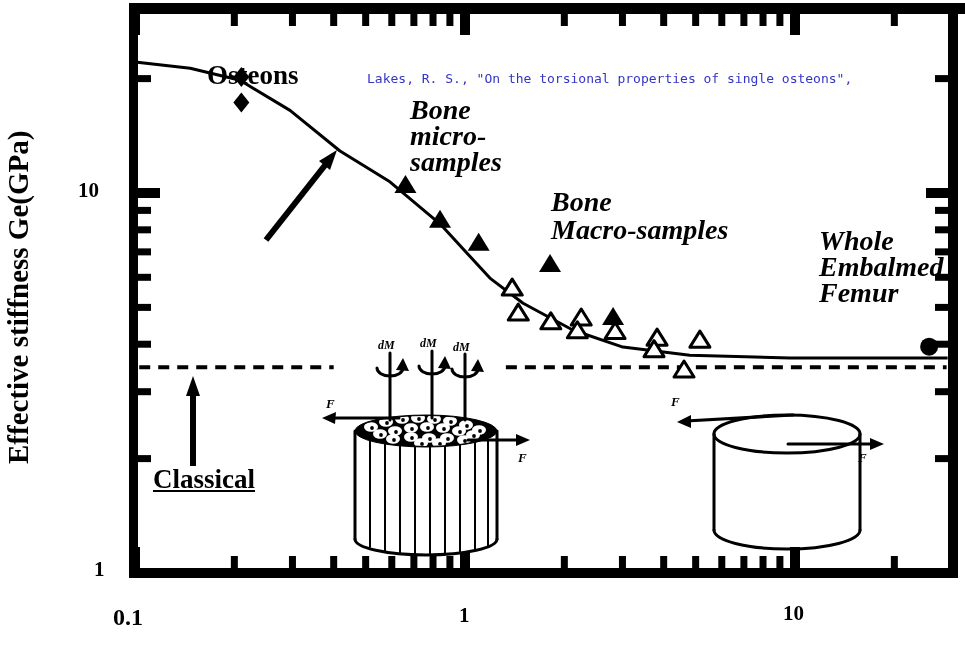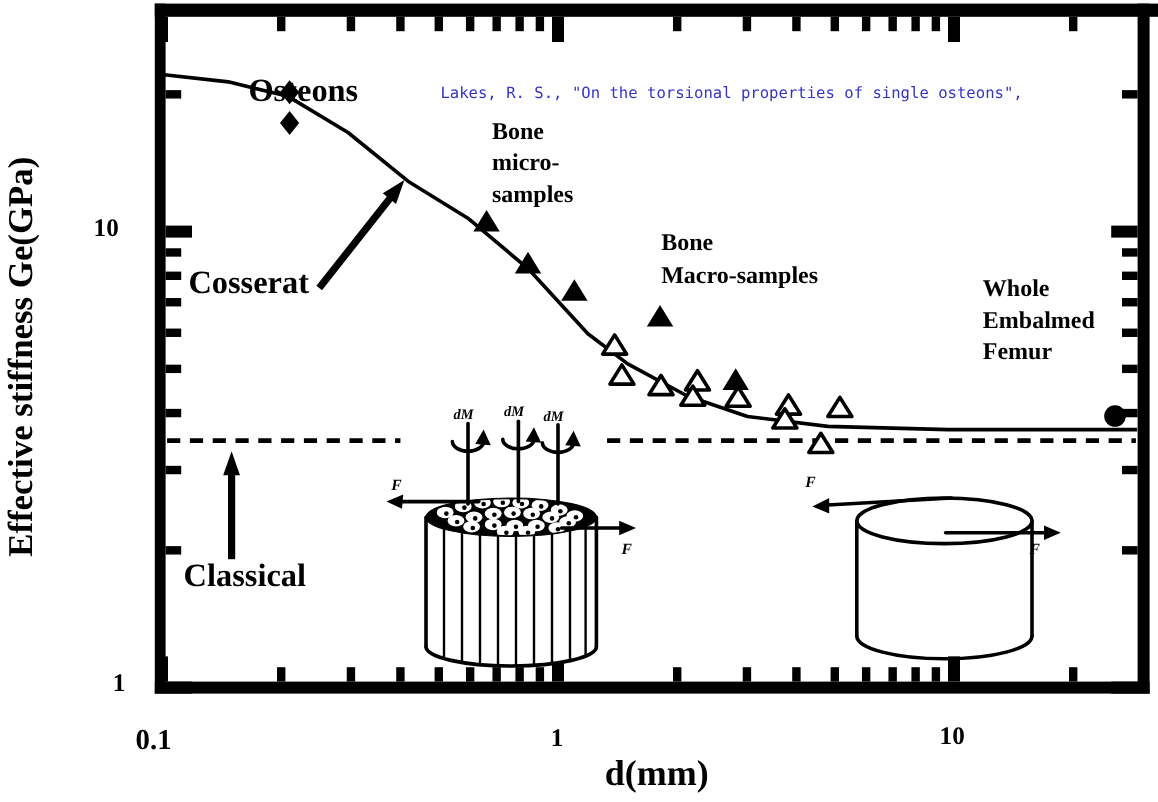--- a/index.html
+++ b/index.html
@@ -1,20 +1,20 @@
 <!DOCTYPE html>
 <html><head>
 <meta charset="utf-8">
 <style>
   html,body{margin:0;padding:0;background:#fff;}
   .canvas{position:relative;width:965px;height:668px;background:#fff;overflow:hidden;
           font-family:"Liberation Serif", serif;}
   .lbl{position:absolute;color:#000;font-weight:bold;white-space:pre;line-height:26px;}
   .f27{font-size:27px;}
-  .f24{font-size:20px;}
+  .f24{font-size:28px;font-style:italic;}
   .num{font-size:21px;}
   .citation{position:absolute;left:367px;top:36px;font-family:"DejaVu Sans Mono", monospace;
             font-size:13px;line-height:17px;font-weight:normal;white-space:pre;}
   .xtitle{position:absolute;left:504px;top:628px;font-size:30px;font-weight:bold;}
   .ytitle{position:absolute;left:2px;top:60px;height:474px;writing-mode:vertical-rl;
           transform:rotate(180deg);font-size:29px;font-weight:bold;text-align:center;}
   svg{position:absolute;left:0;top:0;}
   svg text{font-family:"Liberation Serif", serif;}
 </style>
 </head>
@@ -252,24 +252,22 @@
 
   <div class="lbl f27" style="left:207px;top:35px;margin-top:27px;">Osteons</div>
   <div class="lbl f24" style="left:410px;top:97px;">Bone
 micro-
 samples</div>
   <div class="lbl f24" style="left:551px;top:188px;line-height:28px;">Bone
 Macro-samples</div>
   <div class="lbl f24" style="left:819px;top:228px;">Whole
 Embalmed
 Femur</div>
-  <div class="lbl f27" style="left:157px;top:222px;">Cosserat</div>
-  <div class="lbl f27" style="left:153px;top:466px;">Classical</div>
+  <div class="lbl f27" style="left:153px;top:466px;text-decoration:underline;">Classical</div>
 
   <div class="lbl num" style="left:78px;top:177px;">10</div>
   <div class="lbl num" style="left:94px;top:556px;">1</div>
   <div class="lbl num" style="left:113px;top:604px;font-size:24px;">0.1</div>
   <div class="lbl num" style="left:459px;top:602px;">1</div>
   <div class="lbl num" style="left:783px;top:600px;">10</div>
 
-  <div class="xtitle">d(mm)</div>
   <div class="ytitle">Effective stiffness Ge(GPa)</div>
 </div>
 
 </body></html>

